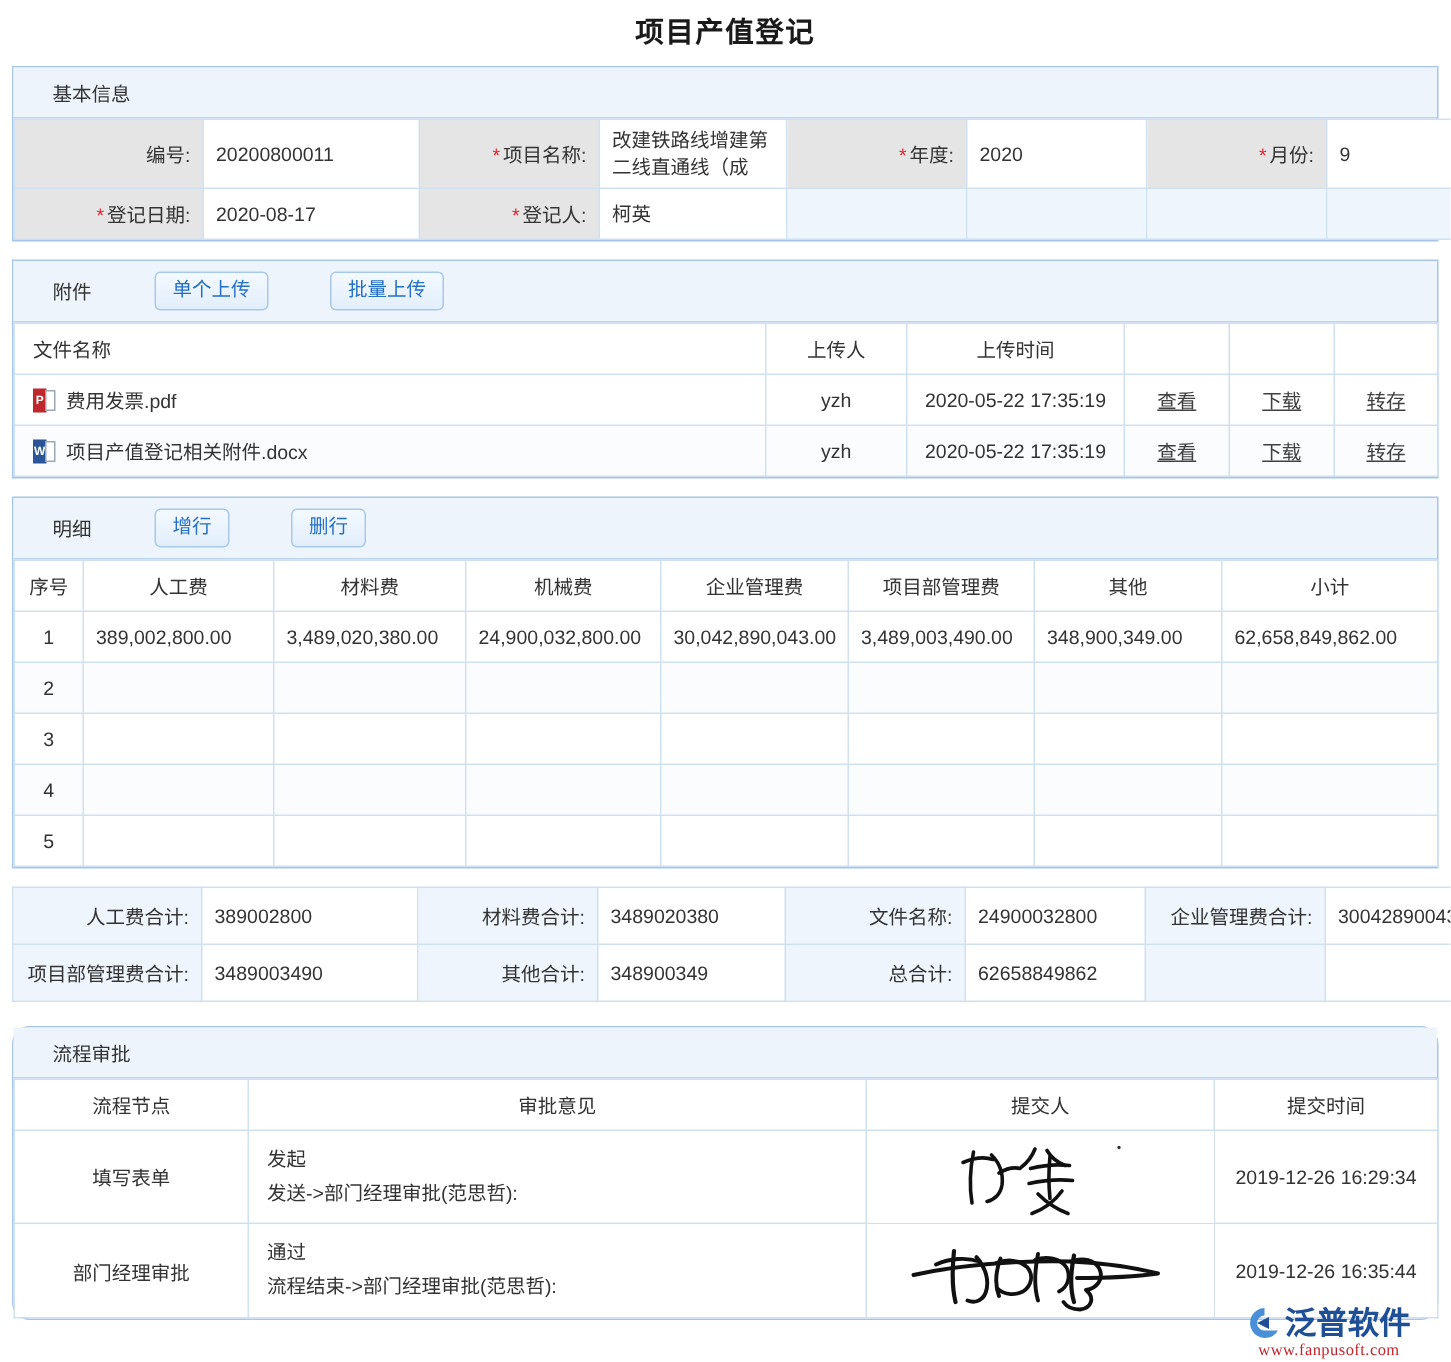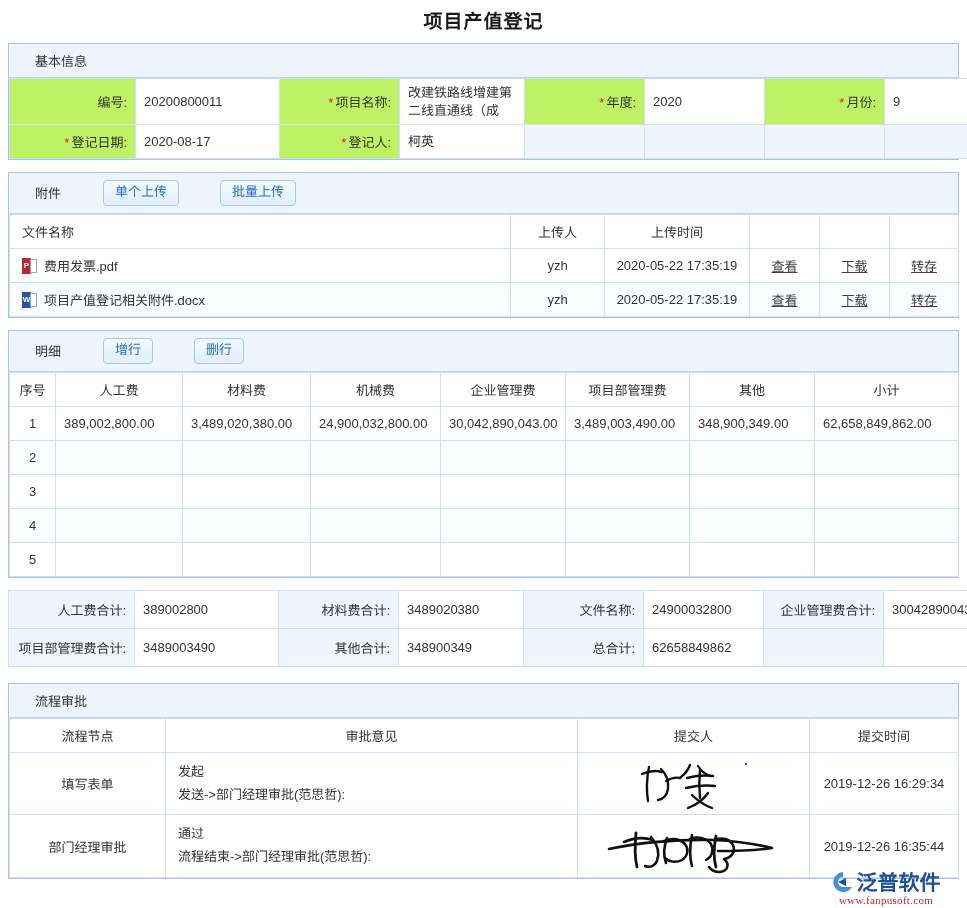--- a/index.html
+++ b/index.html
@@ -72,21 +72,21 @@
     border: 1px solid #cfe0f1;
     padding: 0 8px;
     height: 34px;
     font-weight: normal;
     vertical-align: middle;
     overflow: hidden;
   }
 
   
   .form-grid td.lbl {
-    background: #bef264;
+    background: #e5e5e5;
     text-align: right;
     white-space: nowrap;
     color: #333;
   }
   .form-grid td.val {
     background: #ffffff;
     text-align: left;
     color: #333;
     word-break: break-all;
     line-height: 1.35;
@@ -424,21 +424,21 @@
         <td class="val">348900349</td>
         <td class="lbl">总合计:</td>
         <td class="val">62658849862</td>
         <td class="blank"></td>
         <td class="blankw"></td>
       </tr>
     </tbody>
   </table>
 </div>
 
-<div class="panel" style="margin-bottom:18px;">
+<div class="panel" style="margin-bottom:18px;border-radius:12px;">
   <div class="panel-head">
     <span class="panel-head-label">流程审批</span>
   </div>
   <table class="grid flow-tbl">
     <colgroup>
       <col style="width:156px">
         <col style="width:412px">
       <col style="width:232px">
         <col style="width:149px">
     </colgroup>

